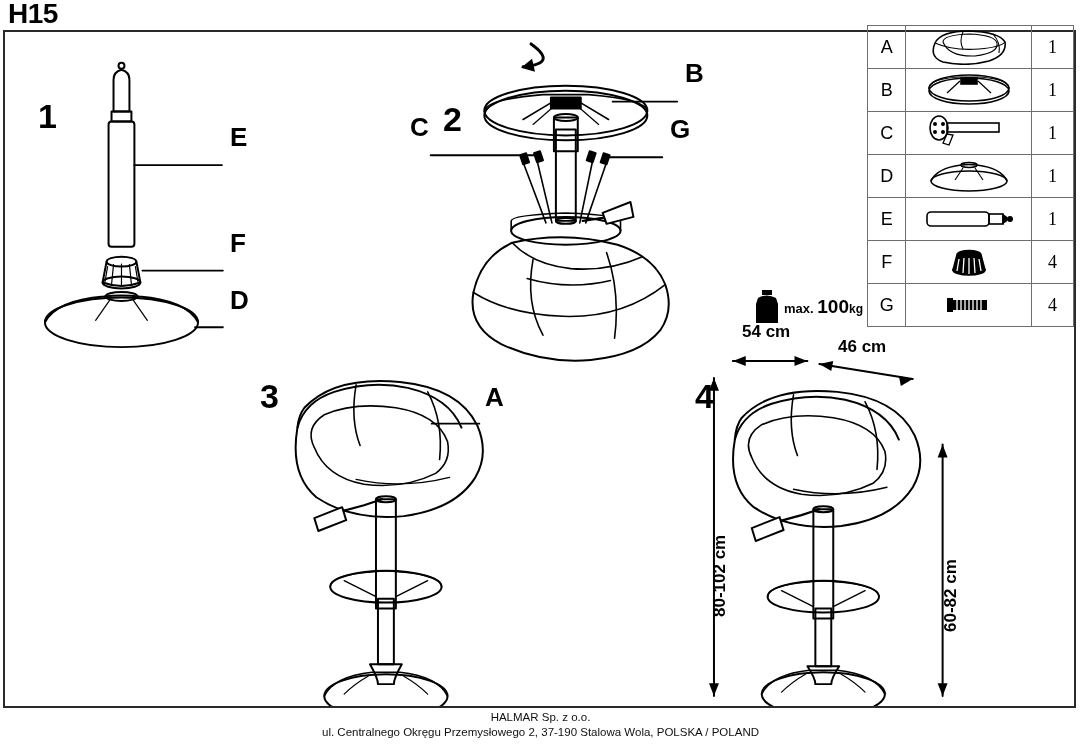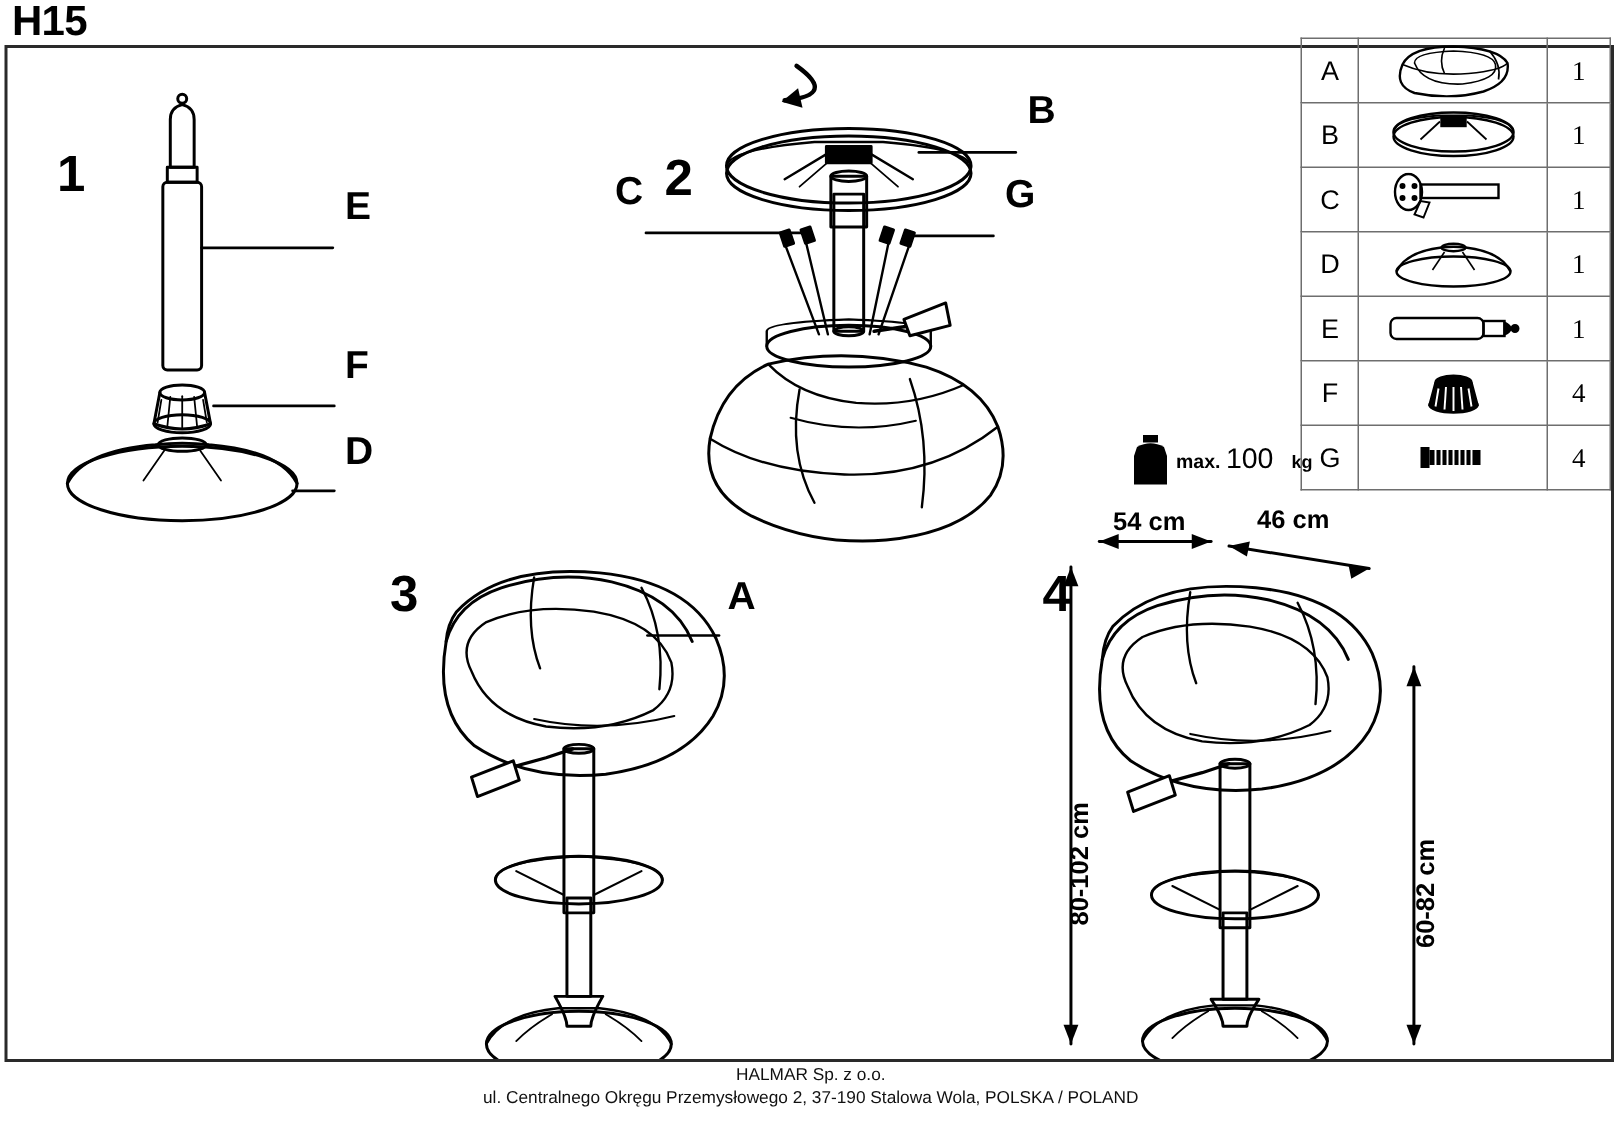--- a/index.html
+++ b/index.html
@@ -32,22 +32,22 @@
     border:1px solid #6e6e6e;padding:0;text-align:center;vertical-align:middle;
     height:42px;
   }
   .pt-letter{width:38px;font-size:18px;font-family:"Liberation Sans", sans-serif;}
   .pt-icon{width:125px;}
   .pt-qty{width:42px;font-size:18px;font-family:"Liberation Serif", serif;}
   .pt-icon svg{display:block;margin:0 auto;}
   
   #max-load{position:absolute;left:755px;top:290px;display:flex;align-items:center;gap:5px;}
   #max-load .txt{font-size:13px;font-weight:bold;font-family:"Liberation Sans", sans-serif;}
-  #max-load .txt .big{font-size:19px;font-weight:normal;}
-  #max-load .txt .unit{font-size:12px;font-weight:bold;margin-left:12px;}
+  #max-load .txt .big{font-size:19px;font-weight:bold;}
+  #max-load .txt .unit{font-size:12px;font-weight:bold;}
   
   #footer{
     position:absolute;left:0;top:710px;width:1081px;text-align:center;
     font-size:11.5px;line-height:14.5px;font-family:"Liberation Sans", sans-serif;color:#111;
   }
 </style>
 </head>
 <body>
 
 <div id="page-title">H15</div>
@@ -240,21 +240,21 @@
   <div class="lbl part-lbl" style="left:225px;top:90px;">E</div>
   <div class="lbl part-lbl" style="left:225px;top:196px;">F</div>
   <div class="lbl part-lbl" style="left:225px;top:253px;">D</div>
 
   <div class="lbl part-lbl" style="left:680px;top:26px;">B</div>
   <div class="lbl part-lbl" style="left:405px;top:80px;">C</div>
   <div class="lbl part-lbl" style="left:665px;top:82px;">G</div>
 
   <div class="lbl part-lbl" style="left:480px;top:350px;">A</div>
 
-  <div class="lbl dim-lbl" style="left:737px;top:306px;">54 cm</div>
+  <div class="lbl dim-lbl" style="left:737px;top:290px;">54 cm</div>
   <div class="lbl dim-lbl" style="left:833px;top:305px;">46 cm</div>
   <div class="lbl dim-lbl dim-vert" style="left:705px;top:585px;">80-102 cm</div>
   <div class="lbl dim-lbl dim-vert" style="left:936px;top:600px;">60-82 cm</div>
 
 </div>
 
 <div id="max-load">
   <svg width="24" height="34" viewBox="0 0 24 34">
     <rect x="7" y="0" width="10" height="5" fill="#000"></rect>
     <path d="M3 8 Q12 3 21 8 L23 14 L1 14 Z" fill="#000"></path>

